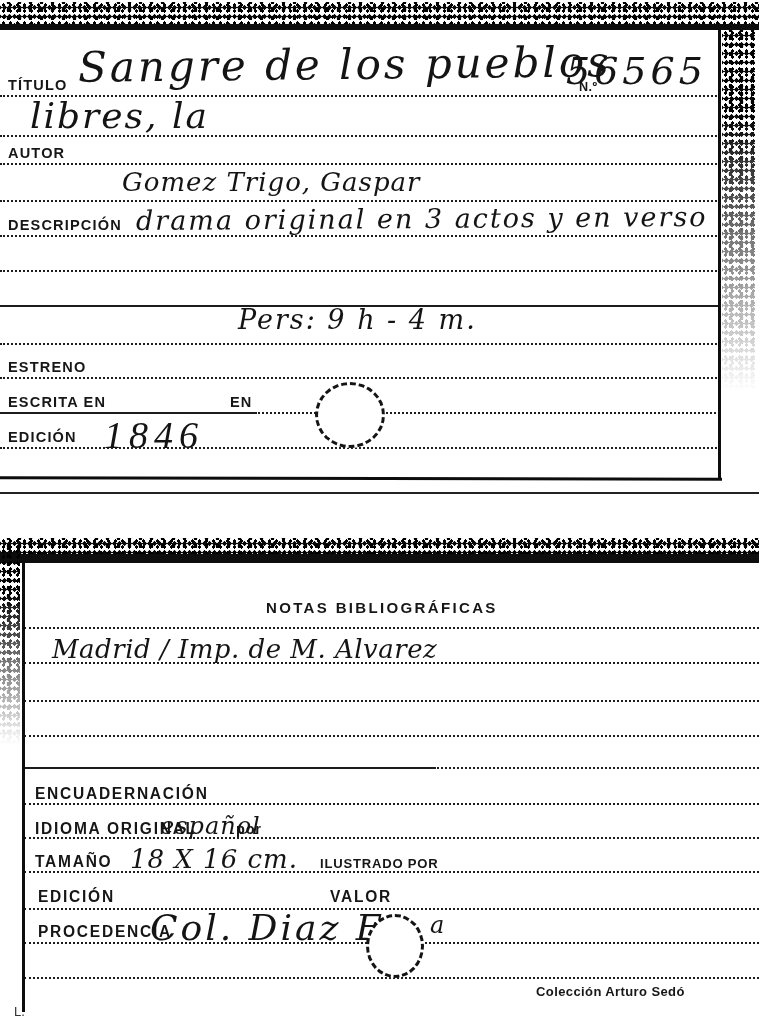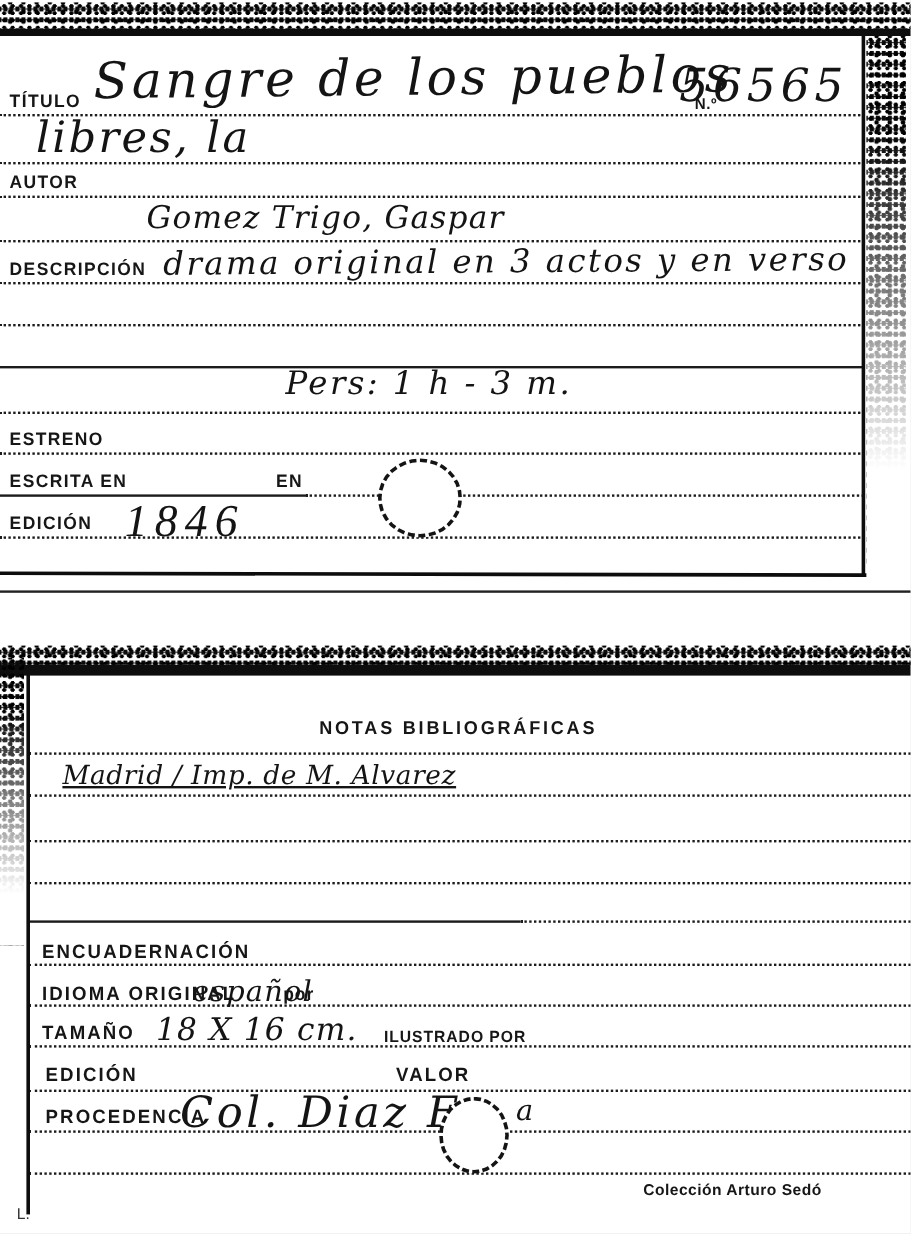--- a/index.html
+++ b/index.html
@@ -86,21 +86,21 @@
     <div class="label" style="left:8px; top:358px;">ESTRENO</div>
     <div class="label" style="left:8px; top:393px;">ESCRITA EN</div>
     <div class="label" style="left:230px; top:393px;">EN</div>
     <div class="label" style="left:8px; top:428px;">EDICIÓN</div>
 
     <div class="hand" style="left:78px; top:44px; font-size:42px; letter-spacing:3px; transform:rotate(-.6deg);">Sangre de los pueblos</div>
     <div class="hand" style="left:566px; top:52px; font-size:38px; letter-spacing:4px;">56565</div>
     <div class="hand" style="left:30px; top:98px; font-size:36px; letter-spacing:2px;">libres, la</div>
     <div class="hand" style="left:122px; top:169px; font-size:26px; letter-spacing:1px;">Gomez Trigo, Gaspar</div>
     <div class="hand" style="left:136px; top:205px; font-size:27px; letter-spacing:2px; transform:rotate(-.4deg);">drama original en 3 actos y en verso</div>
-    <div class="hand" style="left:238px; top:306px; font-size:27px; letter-spacing:2px;">Pers: 1 h - 3 m.</div>
+    <div class="hand" style="left:238px; top:306px; font-size:27px; letter-spacing:2px;">Pers: 9 h - 4 m.</div>
     <div class="hand" style="left:104px; top:416px; font-size:38px; letter-spacing:6px;font-family:Liberation Serif, serif;">1846</div>
 
     <div class="circle" style="left:315px; top:382px; width:64px; height:60px;"></div>
   </div>
 
   <div>
 
     <div class="noise" style="left:0; top:538px; width:759px; height:16px;"></div>
     <div class="bar" style="left:0; top:554px; width:759px; height:9px;"></div>
 
@@ -124,21 +124,21 @@
 
     <div class="label b2" style="left:35px; top:785px;">ENCUADERNACIÓN</div>
     <div class="label b2" style="left:35px; top:820px;">IDIOMA ORIGINAL</div>
     <div class="label" style="left:236px; top:820px; font-size:15px; letter-spacing:.8px;">por</div>
     <div class="label b2" style="left:35px; top:853px;">TAMAÑO</div>
     <div class="label" style="left:320px; top:856px; font-size:13.5px; letter-spacing:.8px;">ILUSTRADO POR</div>
     <div class="label b2" style="left:38px; top:888px;">EDICIÓN</div>
     <div class="label b2" style="left:330px; top:888px;">VALOR</div>
     <div class="label b2" style="left:38px; top:923px;">PROCEDENCIA</div>
 
-    <div class="hand" style="left:52px; top:636px; font-size:22px; letter-spacing:.5px;text-decoration:underline;">Madrid / Imp. de M. Alvarez</div>
+    <div class="hand" style="left:52px; top:636px; font-size:26px; letter-spacing:.5px;">Madrid / Imp. de M. Alvarez</div>
     <div class="hand" style="left:160px; top:814px; font-size:24px; letter-spacing:1px;">español</div>
     <div class="hand" style="left:130px; top:846px; font-size:26px; letter-spacing:1px;">18 X 16 cm.</div>
     <div class="hand" style="left:150px; top:910px; font-size:36px; letter-spacing:3px;">Col. Diaz E</div>
     <div class="hand" style="left:430px; top:913px; font-size:24px;">a</div>
 
     <div class="circle" style="left:366px; top:914px; width:52px; height:58px;"></div>
 
     <div class="footer-credit" style="left:536px; top:984px;">Colección Arturo Sedó</div>
 
     <div class="corner-mark" style="left:14px; top:1004px;">L.</div>

